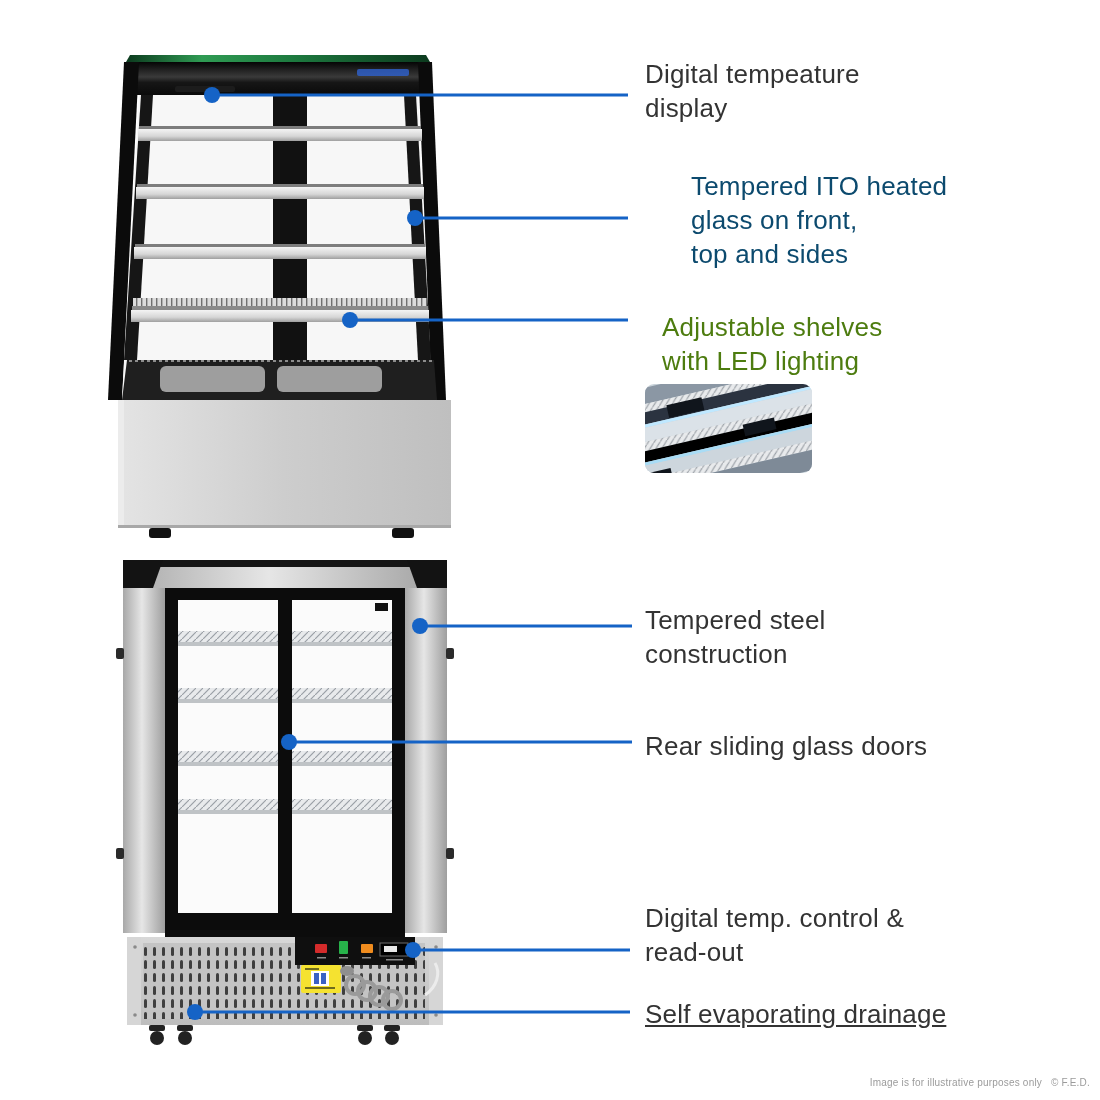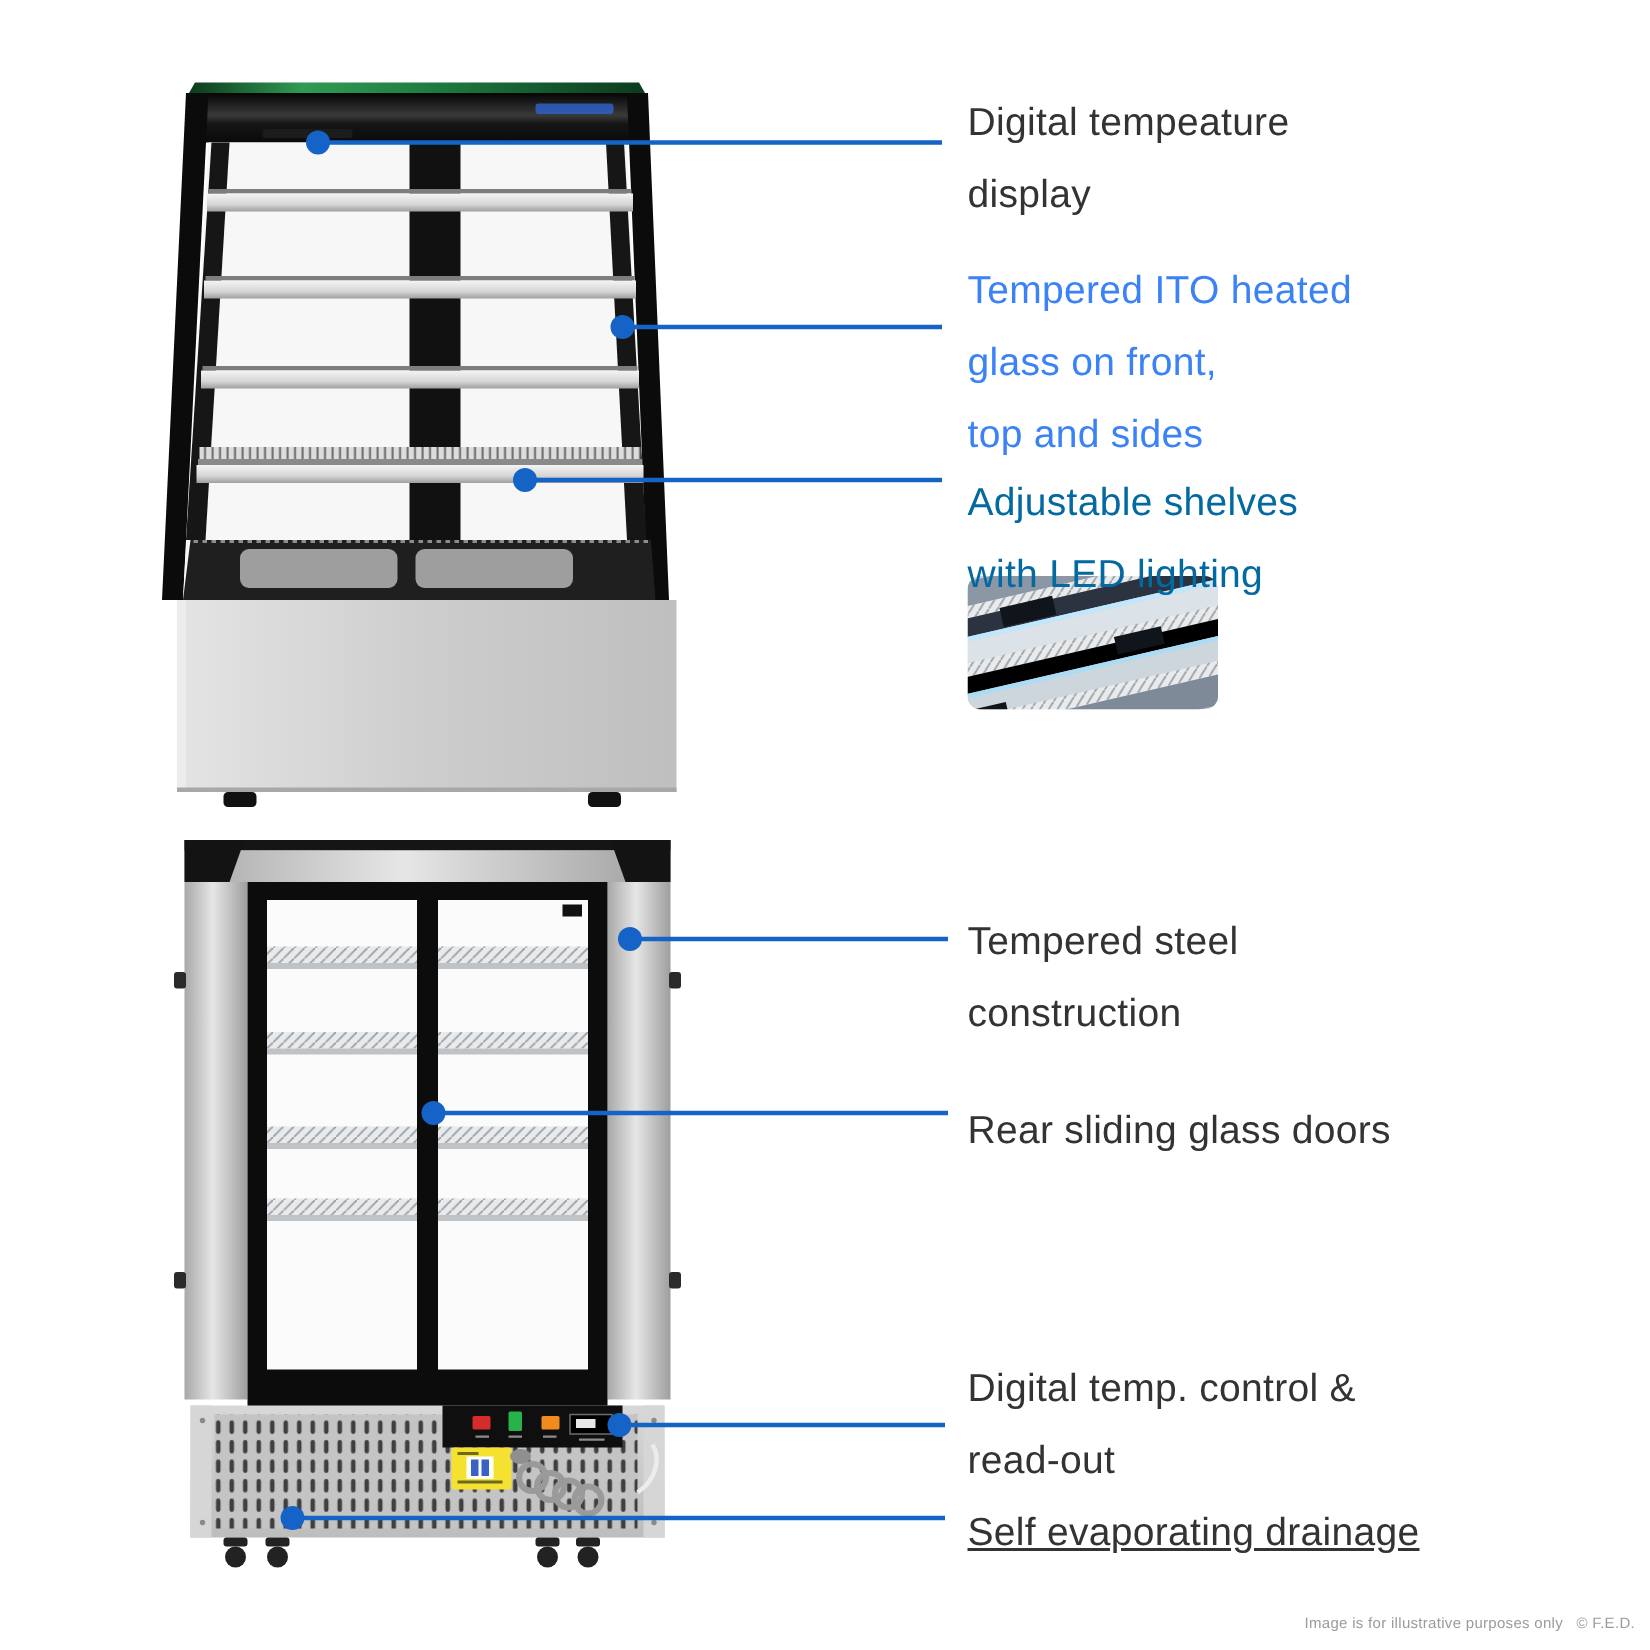--- a/index.html
+++ b/index.html
@@ -2,21 +2,21 @@
 <html><head>
 <meta charset="utf-8">
 <style>
   html,body{margin:0;padding:0}
   body{
     width:1100px;height:1100px;position:relative;overflow:hidden;
     background:#ffffff;font-family:"Liberation Sans",sans-serif;
   }
   .callout-label{
     position:absolute;left:645px;
-    font-size:26px;line-height:48px;letter-spacing:.2px;
+    font-size:26px;line-height:34px;letter-spacing:.2px;
     color:#333333;white-space:pre-line;
   }
   #leader-overlay{position:absolute;left:0;top:0;pointer-events:none}
   .figure{position:absolute}
   .led-inset{
     position:absolute;left:645px;top:384px;width:167px;height:89px;
     border-radius:9px;overflow:hidden;
   }
   .footer-note{
     position:absolute;right:10px;top:1077px;
@@ -271,24 +271,24 @@
     <circle cx="350" cy="320" r="8" fill="#1563C6"></circle>
     <circle cx="420" cy="626" r="8" fill="#1563C6"></circle>
     <circle cx="289" cy="742" r="8" fill="#1563C6"></circle>
     <circle cx="413" cy="950" r="8" fill="#1563C6"></circle>
     <circle cx="195" cy="1012" r="8" fill="#1563C6"></circle>
   </g>
 </svg>
 
 <div class="callout-label" style="top: 57px; color: rgb(51, 51, 51);">Digital tempeature
 display</div>
-<div class="callout-label" style="top: 169px; color: #3b82f6;">Tempered ITO heated
+<div class="callout-label" style="top: 169px; color: #0c4a6e; margin-left: 46px;">Tempered ITO heated
 glass on front,
 top and sides</div>
-<div class="callout-label" style="top: 310px; color: #0369a1;">Adjustable shelves
+<div class="callout-label" style="top: 310px; color: #4d7c0f; margin-left: 17px;">Adjustable shelves
 with LED lighting</div>
 <div class="callout-label" style="top: 603px; color: rgb(51, 51, 51);">Tempered steel
 construction</div>
 <div class="callout-label" style="top: 729px; color: rgb(51, 51, 51);">Rear sliding glass doors</div>
 <div class="callout-label" style="top: 901px; color: rgb(51, 51, 51);">Digital temp. control &amp;
 read-out</div>
 <div class="callout-label" style="top: 997px; color: rgb(51, 51, 51); text-decoration: underline;">Self evaporating drainage</div>
 
 <div class="footer-note" style="color: rgb(155, 155, 155);">
   <span>Image is for illustrative purposes only</span>

